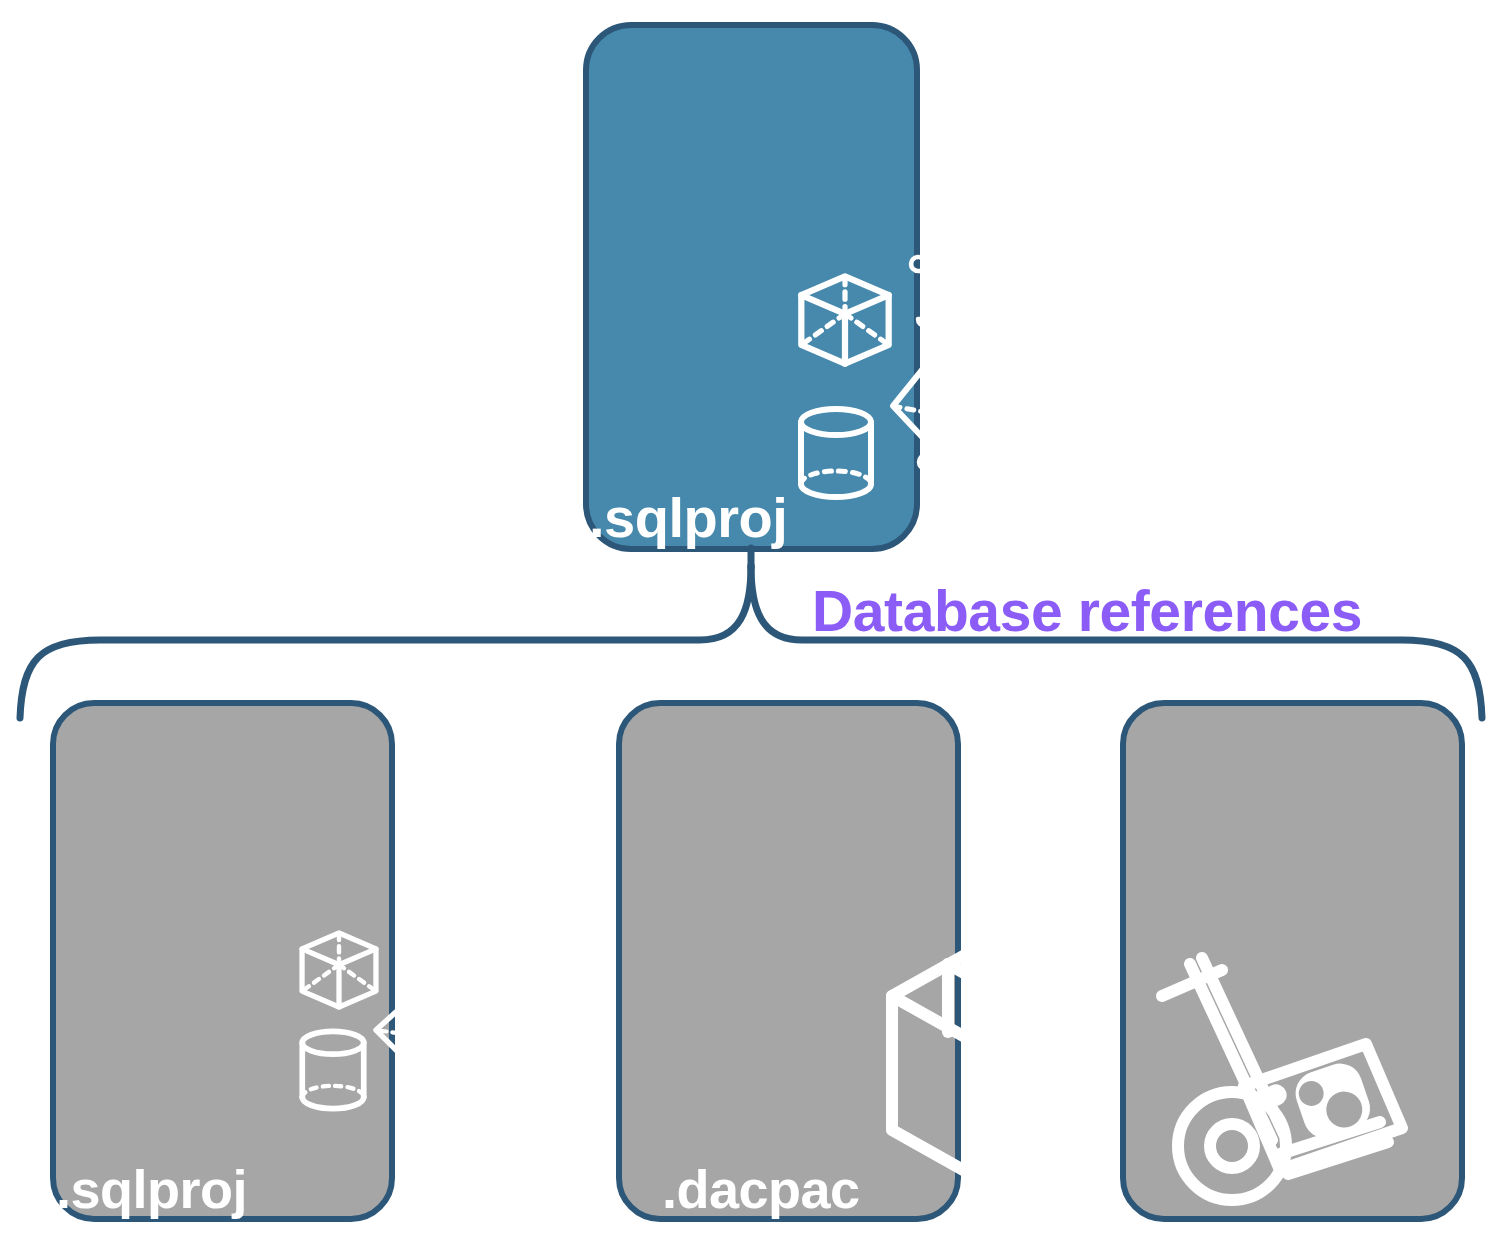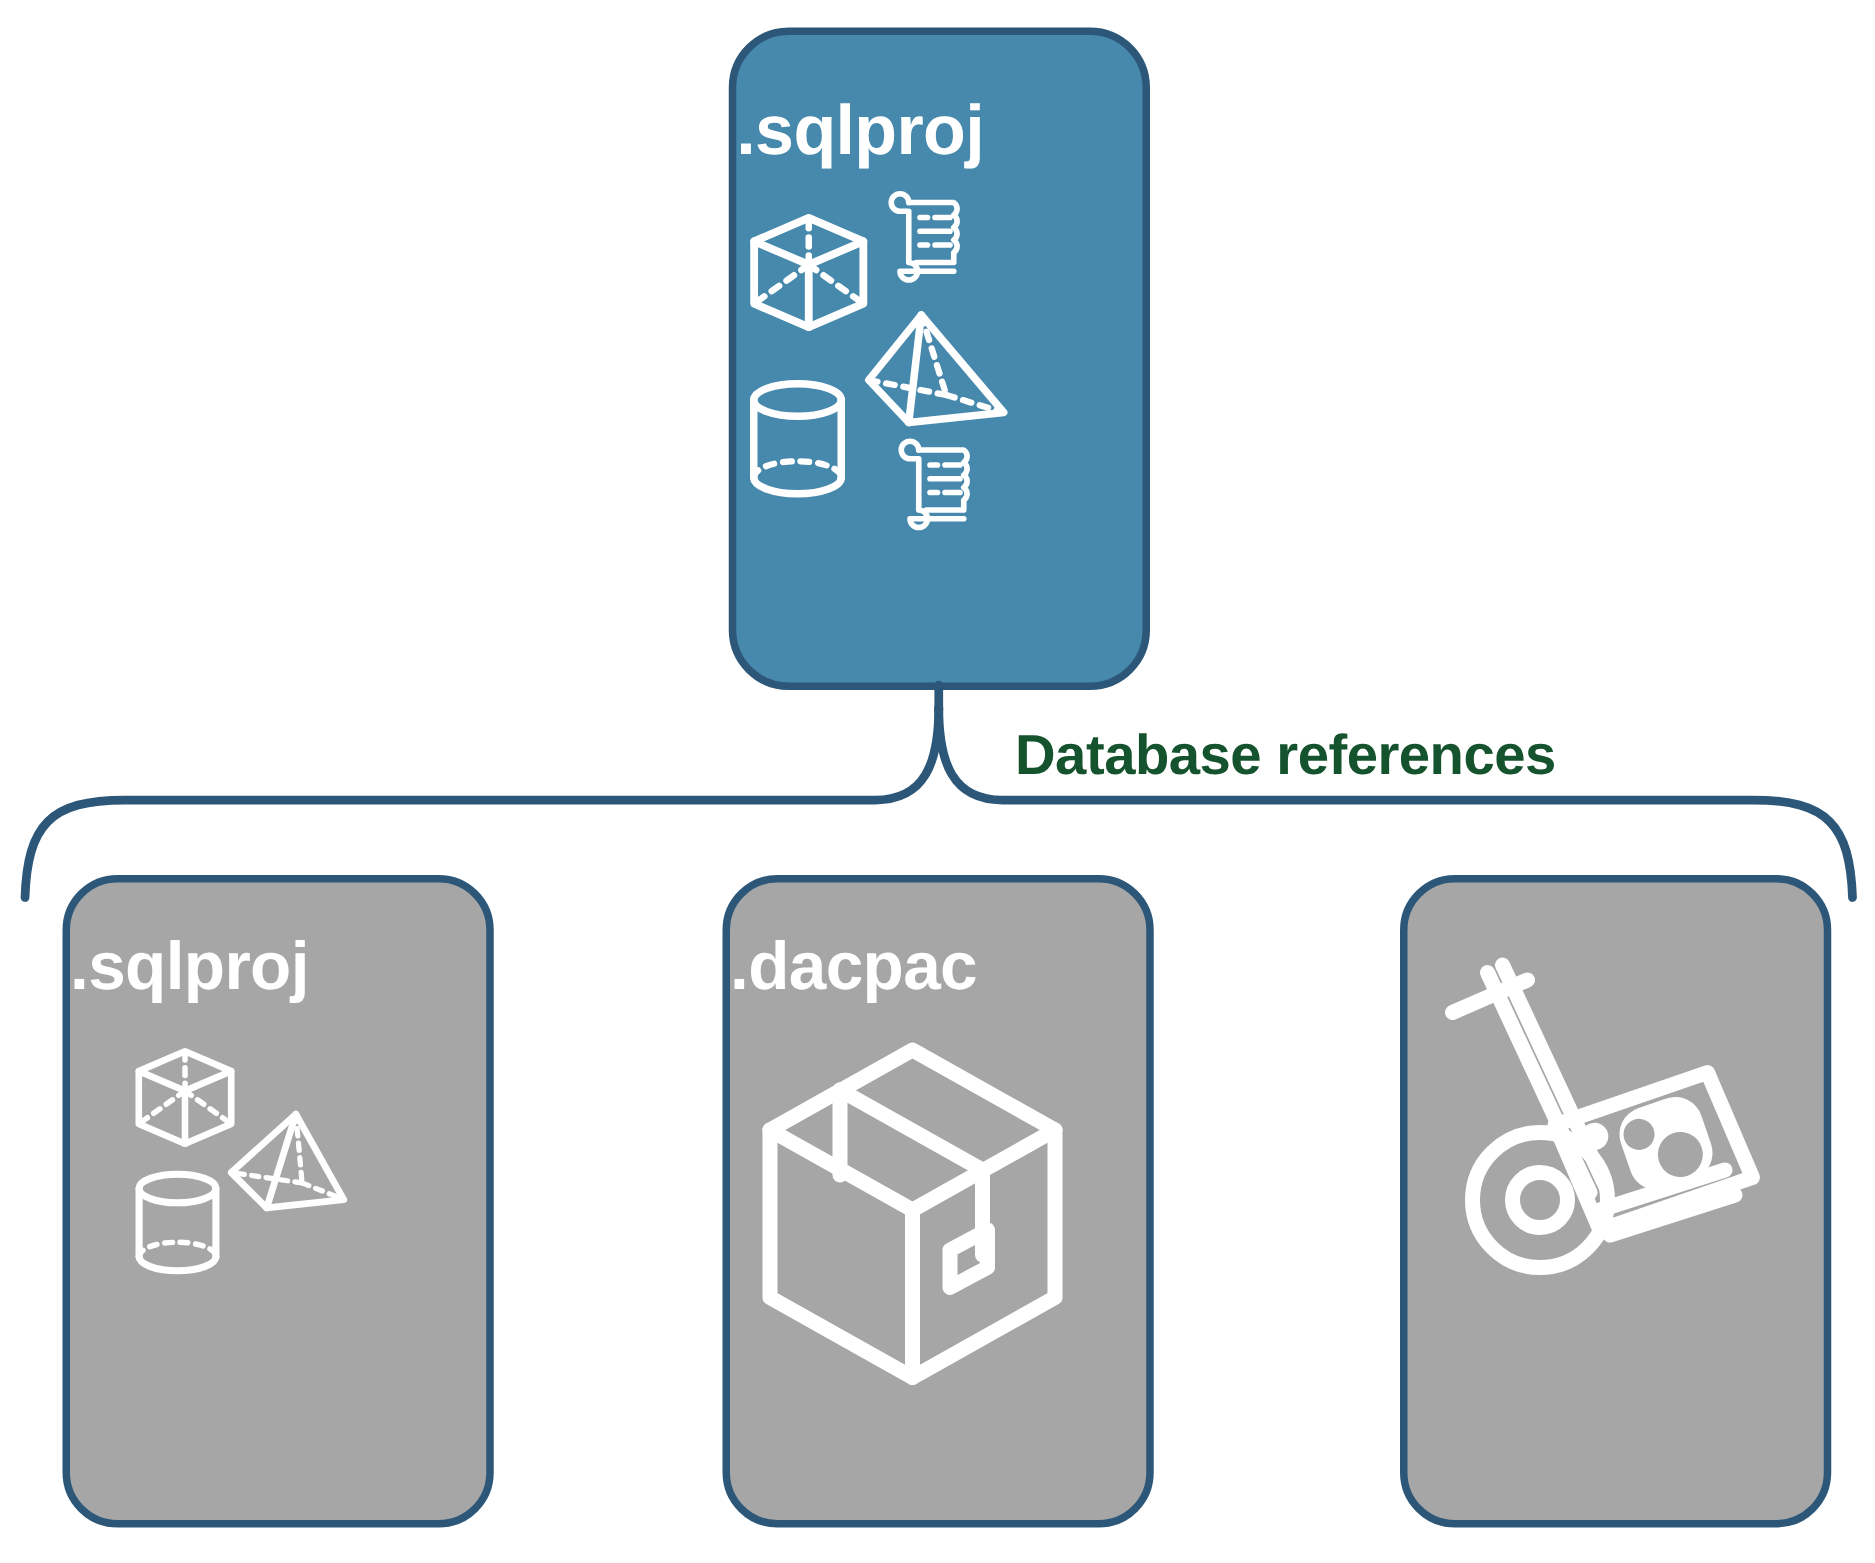--- a/index.html
+++ b/index.html
@@ -21,22 +21,22 @@
     width: 1500px;
     height: 1250px;
   }
 
   .card {
     position: absolute;
     box-sizing: border-box;
     border-radius: 44px;
     border: 6px solid #2d5778;
     display: flex;
-    flex-direction: column;
-    align-items: flex-start;
+    flex-direction: row;
+    align-items: flex-end;
   }
 
   .card-title {
     color: #ffffff;
     font-weight: bold;
     letter-spacing: -0.5px;
     line-height: 1;
     text-align: center;
     user-select: none;
   }
@@ -72,21 +72,21 @@
     font-size: 54px;
     margin-top: 40px;
   }
   .card-child .icon-area {
     position: relative;
     width: 290px;
     height: 300px;
     margin-top: 24px;
   }
   #card-sqlproj-ref { left: 50px; }
-  #card-dacpac     { left: 578px; }
+  #card-dacpac     { left: 616px; padding-left: 40px; }
   #card-nupkg      { left: 1120px; }
 
   .icon-area svg {
     position: absolute;
     overflow: visible;
   }
 
   
   #brace-connector {
     position: absolute;
@@ -95,23 +95,23 @@
     width: 1500px;
     height: 200px;
     pointer-events: none;
   }
 
   
   #database-references-label {
     position: absolute;
     left: 812px;
     top: 578px;
-    font-size: 45px;
+    font-size: 57px;
     font-weight: bold;
-    color: #14532d;
+    color: #8b5cf6;
     white-space: nowrap;
     letter-spacing: -0.4px;
     user-select: none;
   }
 </style>
 </head>
 <body>
 
 <div id="diagram-root">
 

